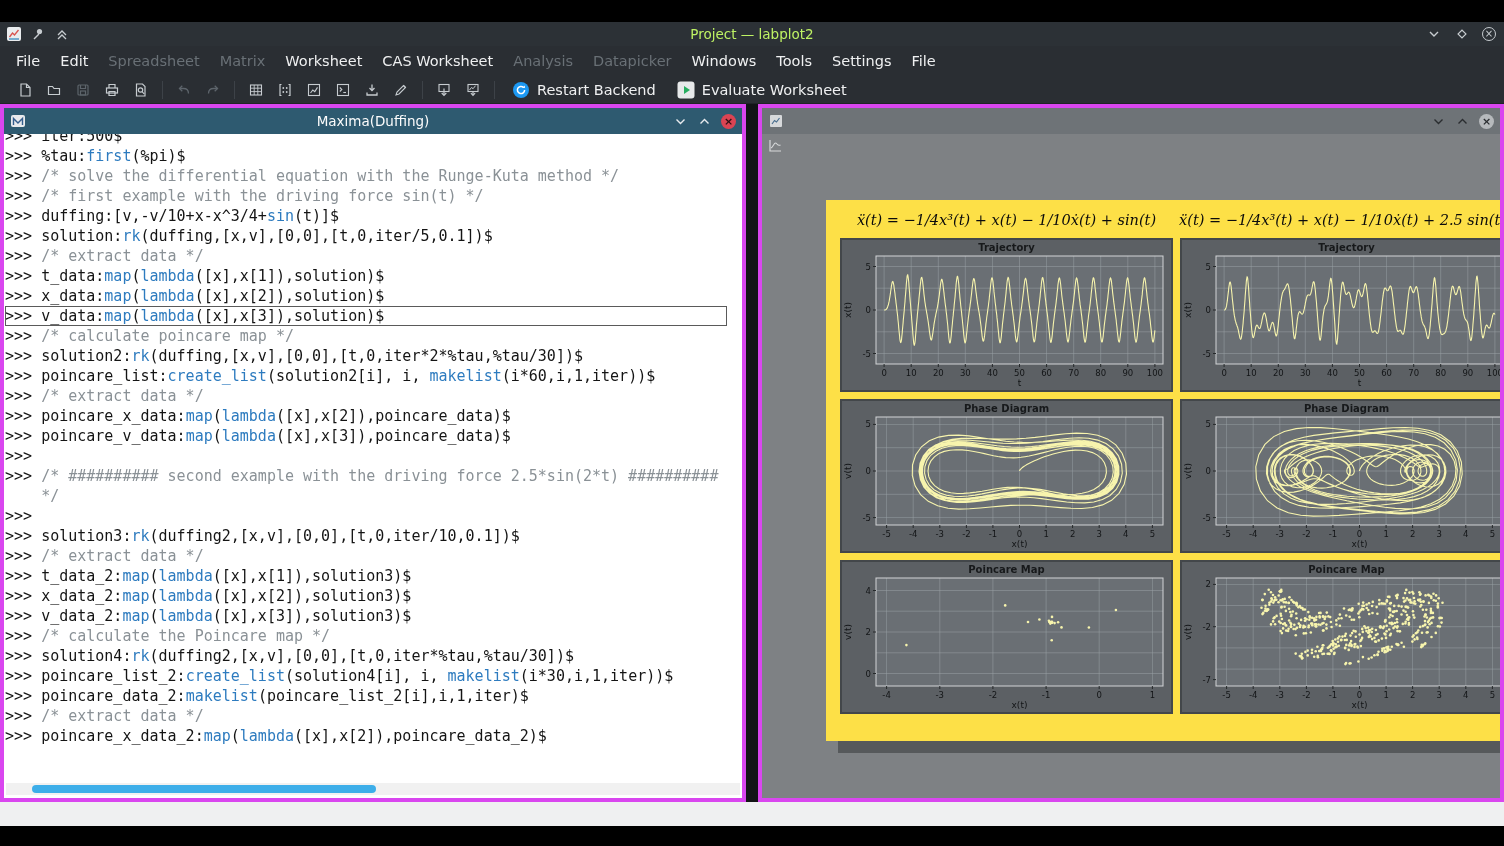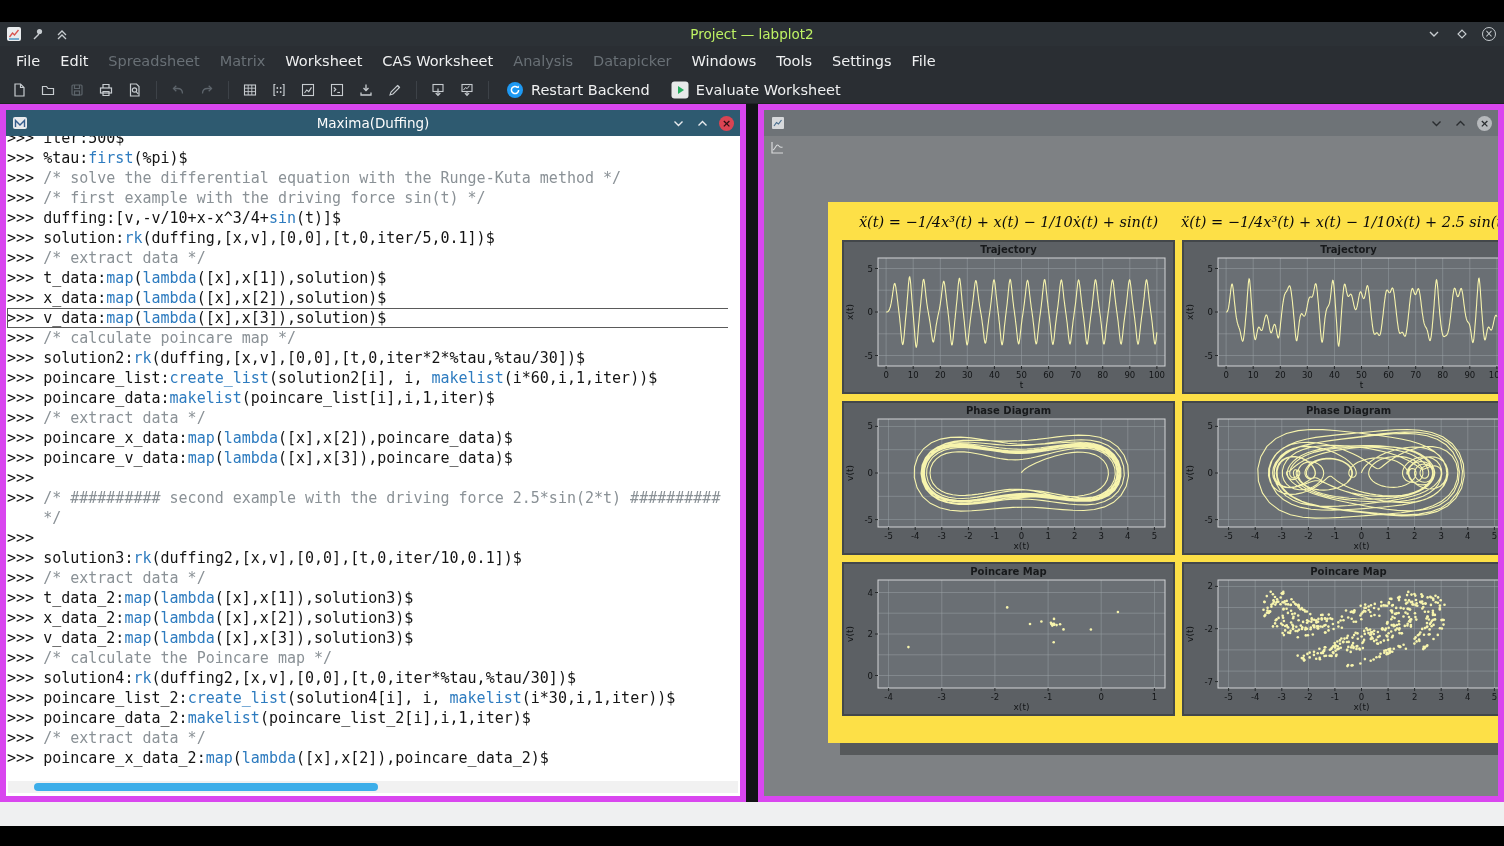--- a/index.html
+++ b/index.html
@@ -12,29 +12,29 @@
   .tb-left{position:absolute;left:6px;top:0;height:24px;display:flex;align-items:center;gap:8px;}
   .tb-right{position:absolute;right:8px;top:0;height:24px;display:flex;align-items:center;gap:12px;}
   .tb-title{position:absolute;left:0;right:0;top:0;height:24px;line-height:24px;text-align:center;font-size:13.5px;color:#bef264;}
   .tb-ic{display:inline-flex;align-items:center;justify-content:center;width:16px;height:16px;color:#c7ccd0;}
   .closedisc{width:14px;height:14px;border-radius:50%;border:1px solid #c7ccd0;display:inline-flex;align-items:center;justify-content:center;font-size:10px;line-height:1;color:#c7ccd0;}
 
   .menubar{position:absolute;left:0;top:46px;width:1504px;height:30px;background:#2a2e33;display:flex;align-items:center;padding-left:6px;}
   .menu-item{padding:5px 10px;font-size:14.5px;color:#eff0f1;white-space:nowrap;}
   .menu-item.disabled{color:#697076;}
 
-  .toolbar{position:absolute;left:0;top:76px;width:1504px;height:28px;background:#2a2e33;border-bottom:1px solid #202327;display:flex;align-items:center;padding-left:6px;gap:3px;}
+  .toolbar{position:absolute;left:0;top:76px;width:1504px;height:28px;background:#2a2e33;border-bottom:1px solid #202327;display:flex;align-items:center;padding-left:12px;gap:3px;}
   .tbtn{width:26px;height:24px;display:inline-flex;align-items:center;justify-content:center;border-radius:3px;}
   .tbtn svg{display:block;}
   .tsep{width:1px;height:18px;background:#3d4248;margin:0 5px;}
   .tlabelbtn{display:inline-flex;align-items:center;gap:7px;color:#eff0f1;font-size:14.5px;padding:0 9px;height:24px;white-space:nowrap;}
 
   
   .mdi{position:absolute;left:0;top:104px;width:1504px;height:698px;background:#121416;}
-  .win{position:absolute;top:0;height:698px;border:6px solid #d946ef;}
+  .win{position:absolute;top:0;height:698px;border:4px solid #d946ef;}
   .win-tb{position:relative;height:26px;display:flex;align-items:center;padding:0 6px;}
   .win-title{position:absolute;left:0;right:0;text-align:center;font-size:13.5px;pointer-events:none;}
   .win-icon{display:inline-flex;width:16px;height:16px;z-index:2;}
   .win-btns{margin-left:auto;display:inline-flex;align-items:center;gap:9px;z-index:2;}
   .wbtn{display:inline-flex;align-items:center;justify-content:center;width:15px;height:15px;}
   .close-red{width:15px;height:15px;border-radius:50%;background:#da4453;color:#2b0f12;font-size:11px;line-height:1;font-weight:bold;display:inline-flex;align-items:center;justify-content:center;}
   .close-gray{width:15px;height:15px;border-radius:50%;background:#b6b9bc;color:#2a2d30;font-size:11px;line-height:1;font-weight:bold;display:inline-flex;align-items:center;justify-content:center;}
 
   
   .maxima{left:0;width:746px;background:#ffffff;}
@@ -288,21 +288,20 @@
           <div class="code-line"><span class="prompt">&gt;&gt;&gt; </span><span class="tok-comment">/* first example with the driving force sin(t) */</span></div>
           <div class="code-line"><span class="prompt">&gt;&gt;&gt; </span>duffing:[v,-v/10+x-x^3/4+<span class="tok-fn">sin</span>(t)]$</div>
           <div class="code-line"><span class="prompt">&gt;&gt;&gt; </span>solution:<span class="tok-fn">rk</span>(duffing,[x,v],[0,0],[t,0,iter/5,0.1])$</div>
           <div class="code-line"><span class="prompt">&gt;&gt;&gt; </span><span class="tok-comment">/* extract data */</span></div>
           <div class="code-line"><span class="prompt">&gt;&gt;&gt; </span>t_data:<span class="tok-fn">map</span>(<span class="tok-fn">lambda</span>([x],x[1]),solution)$</div>
           <div class="code-line"><span class="prompt">&gt;&gt;&gt; </span>x_data:<span class="tok-fn">map</span>(<span class="tok-fn">lambda</span>([x],x[2]),solution)$</div>
           <div class="code-line focused"><span class="prompt">&gt;&gt;&gt; </span>v_data:<span class="tok-fn">map</span>(<span class="tok-fn">lambda</span>([x],x[3]),solution)$</div>
           <div class="code-line"><span class="prompt">&gt;&gt;&gt; </span><span class="tok-comment">/* calculate poincare map */</span></div>
           <div class="code-line"><span class="prompt">&gt;&gt;&gt; </span>solution2:<span class="tok-fn">rk</span>(duffing,[x,v],[0,0],[t,0,iter*2*%tau,%tau/30])$</div>
           <div class="code-line"><span class="prompt">&gt;&gt;&gt; </span>poincare_list:<span class="tok-fn">create_list</span>(solution2[i], i, <span class="tok-fn">makelist</span>(i*60,i,1,iter))$</div>
-          <div class="code-line"><span class="prompt">&gt;&gt;&gt; </span>poincare_data:<span class="tok-fn">makelist</span>(poincare_list[i],i,1,iter)$</div>
           <div class="code-line"><span class="prompt">&gt;&gt;&gt; </span><span class="tok-comment">/* extract data */</span></div>
           <div class="code-line"><span class="prompt">&gt;&gt;&gt; </span>poincare_x_data:<span class="tok-fn">map</span>(<span class="tok-fn">lambda</span>([x],x[2]),poincare_data)$</div>
           <div class="code-line"><span class="prompt">&gt;&gt;&gt; </span>poincare_v_data:<span class="tok-fn">map</span>(<span class="tok-fn">lambda</span>([x],x[3]),poincare_data)$</div>
           <div class="code-line"><span class="prompt">&gt;&gt;&gt; </span></div>
           <div class="code-line"><span class="prompt">&gt;&gt;&gt; </span><span class="tok-comment">/* ########## second example with the driving force 2.5*sin(2*t) ##########</span></div>
           <div class="code-line"><span class="prompt ghost">&gt;&gt;&gt; </span><span class="tok-comment">*/</span></div>
           <div class="code-line"><span class="prompt">&gt;&gt;&gt; </span></div>
           <div class="code-line"><span class="prompt">&gt;&gt;&gt; </span>solution3:<span class="tok-fn">rk</span>(duffing2,[x,v],[0,0],[t,0,iter/10,0.1])$</div>
           <div class="code-line"><span class="prompt">&gt;&gt;&gt; </span><span class="tok-comment">/* extract data */</span></div>
           <div class="code-line"><span class="prompt">&gt;&gt;&gt; </span>t_data_2:<span class="tok-fn">map</span>(<span class="tok-fn">lambda</span>([x],x[1]),solution3)$</div>

